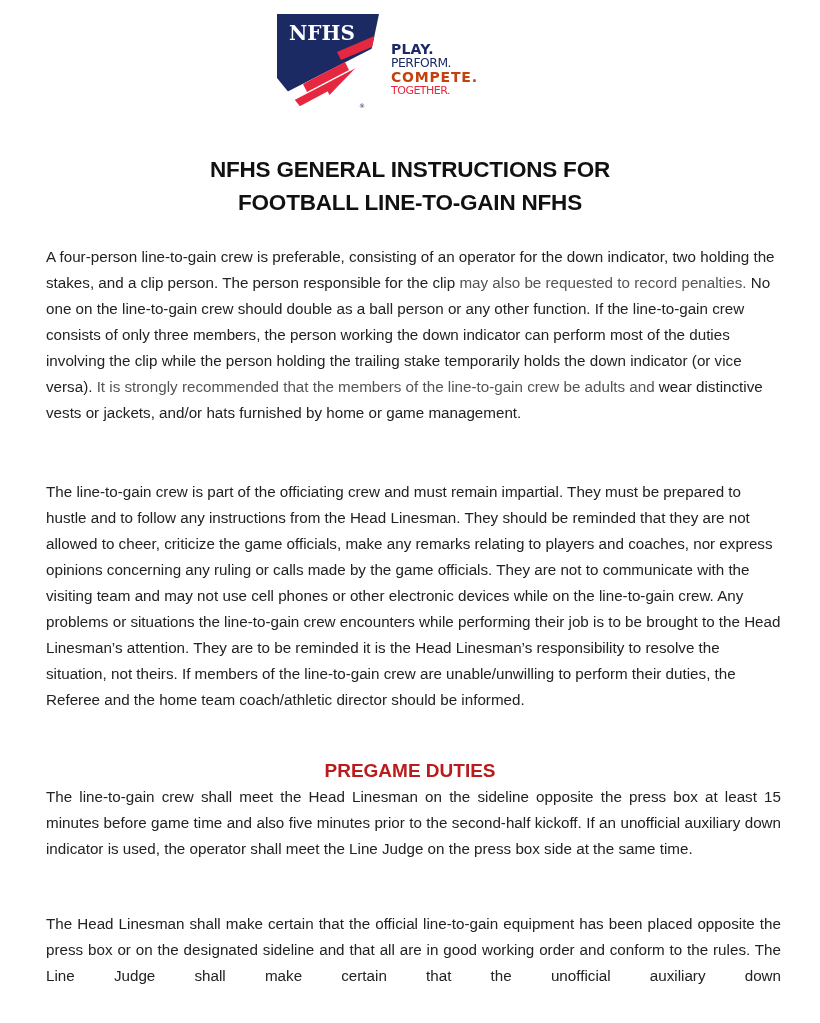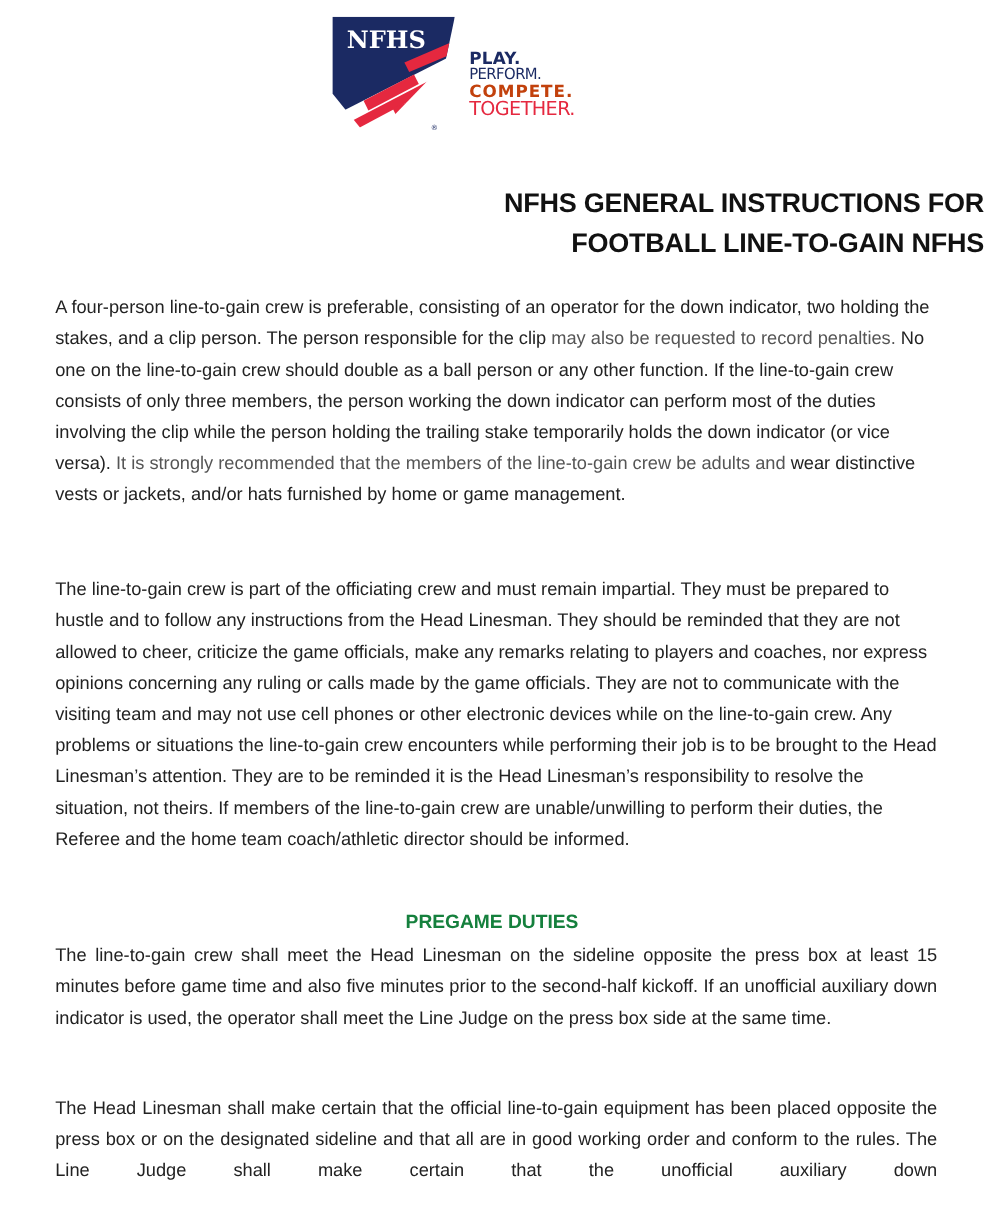--- a/index.html
+++ b/index.html
@@ -4,31 +4,31 @@
   <style>
     html, body { margin: 0; padding: 0; background: #ffffff; }
     body { width: 820px; height: 1023px; overflow: hidden; position: relative; }
     .page { position: absolute; left: 0; top: 0; width: 760px; height: 1023px; }
     .logo { position: absolute; left: 275px; top: 12px; width: 260px; height: 100px; }
     .logo svg { position: absolute; left: 0; top: 0; }
     .tagline { position: absolute; left: 116px; top: 30px; font-family: "DejaVu Sans", sans-serif; line-height: 14px; }
     .tagline .t1 { font-weight: bold; color: #1b2a63; font-size: 14px; letter-spacing: 0.2px; }
     .tagline .t2 { color: #1b2a63; font-size: 13px; font-weight: normal; letter-spacing: -0.5px; transform: scaleX(0.95); transform-origin: left; display:block; }
     .tagline .t3 { font-weight: bold; color: #c2410c; font-size: 14px; letter-spacing: 0.8px; display:block; }
-    .tagline .t4 { color: #e5283f; font-size: 16px; letter-spacing: -0.5px; display:block; }
-    .title { position: absolute; left: 0; top: 153px; width: 820px; text-align: right;
+    .tagline .t4 { color: #e5283f; font-size: 11px; letter-spacing: -0.5px; display:block; }
+    .title { position: absolute; left: 0; top: 153px; width: 820px; text-align: center;
       font-family: "Liberation Sans", sans-serif; font-weight: bold; font-size: 22.5px; line-height: 33px; color: #111; letter-spacing: -0.2px; }
     .body-text { position: absolute; left: 46px; width: 735px;
       font-family: "Liberation Sans", sans-serif; font-size: 15.2px; line-height: 26px; color: #222; }
     .body-text p { margin: 0; }
     .grey { color: #555; margin-top: 44px; }
     .p1 { top: 244px; }
     .p2 { top: 479px; }
     .sec-head { position: absolute; left: 0; top: 760px; width: 820px; text-align: center;
-      font-family: "Liberation Sans", sans-serif; font-weight: bold; font-size: 16px; color: #15803d; }
+      font-family: "Liberation Sans", sans-serif; font-weight: bold; font-size: 19px; color: #b91c1c; }
     .p3 { top: 784px; text-align: justify; }
     .p4 { top: 911px; text-align: justify; text-align-last: justify; }
   </style>
 </head>
 <body>
 
 <div class="page">
 
   <div class="logo">
     <svg width="110" height="100" viewBox="0 0 110 100">

